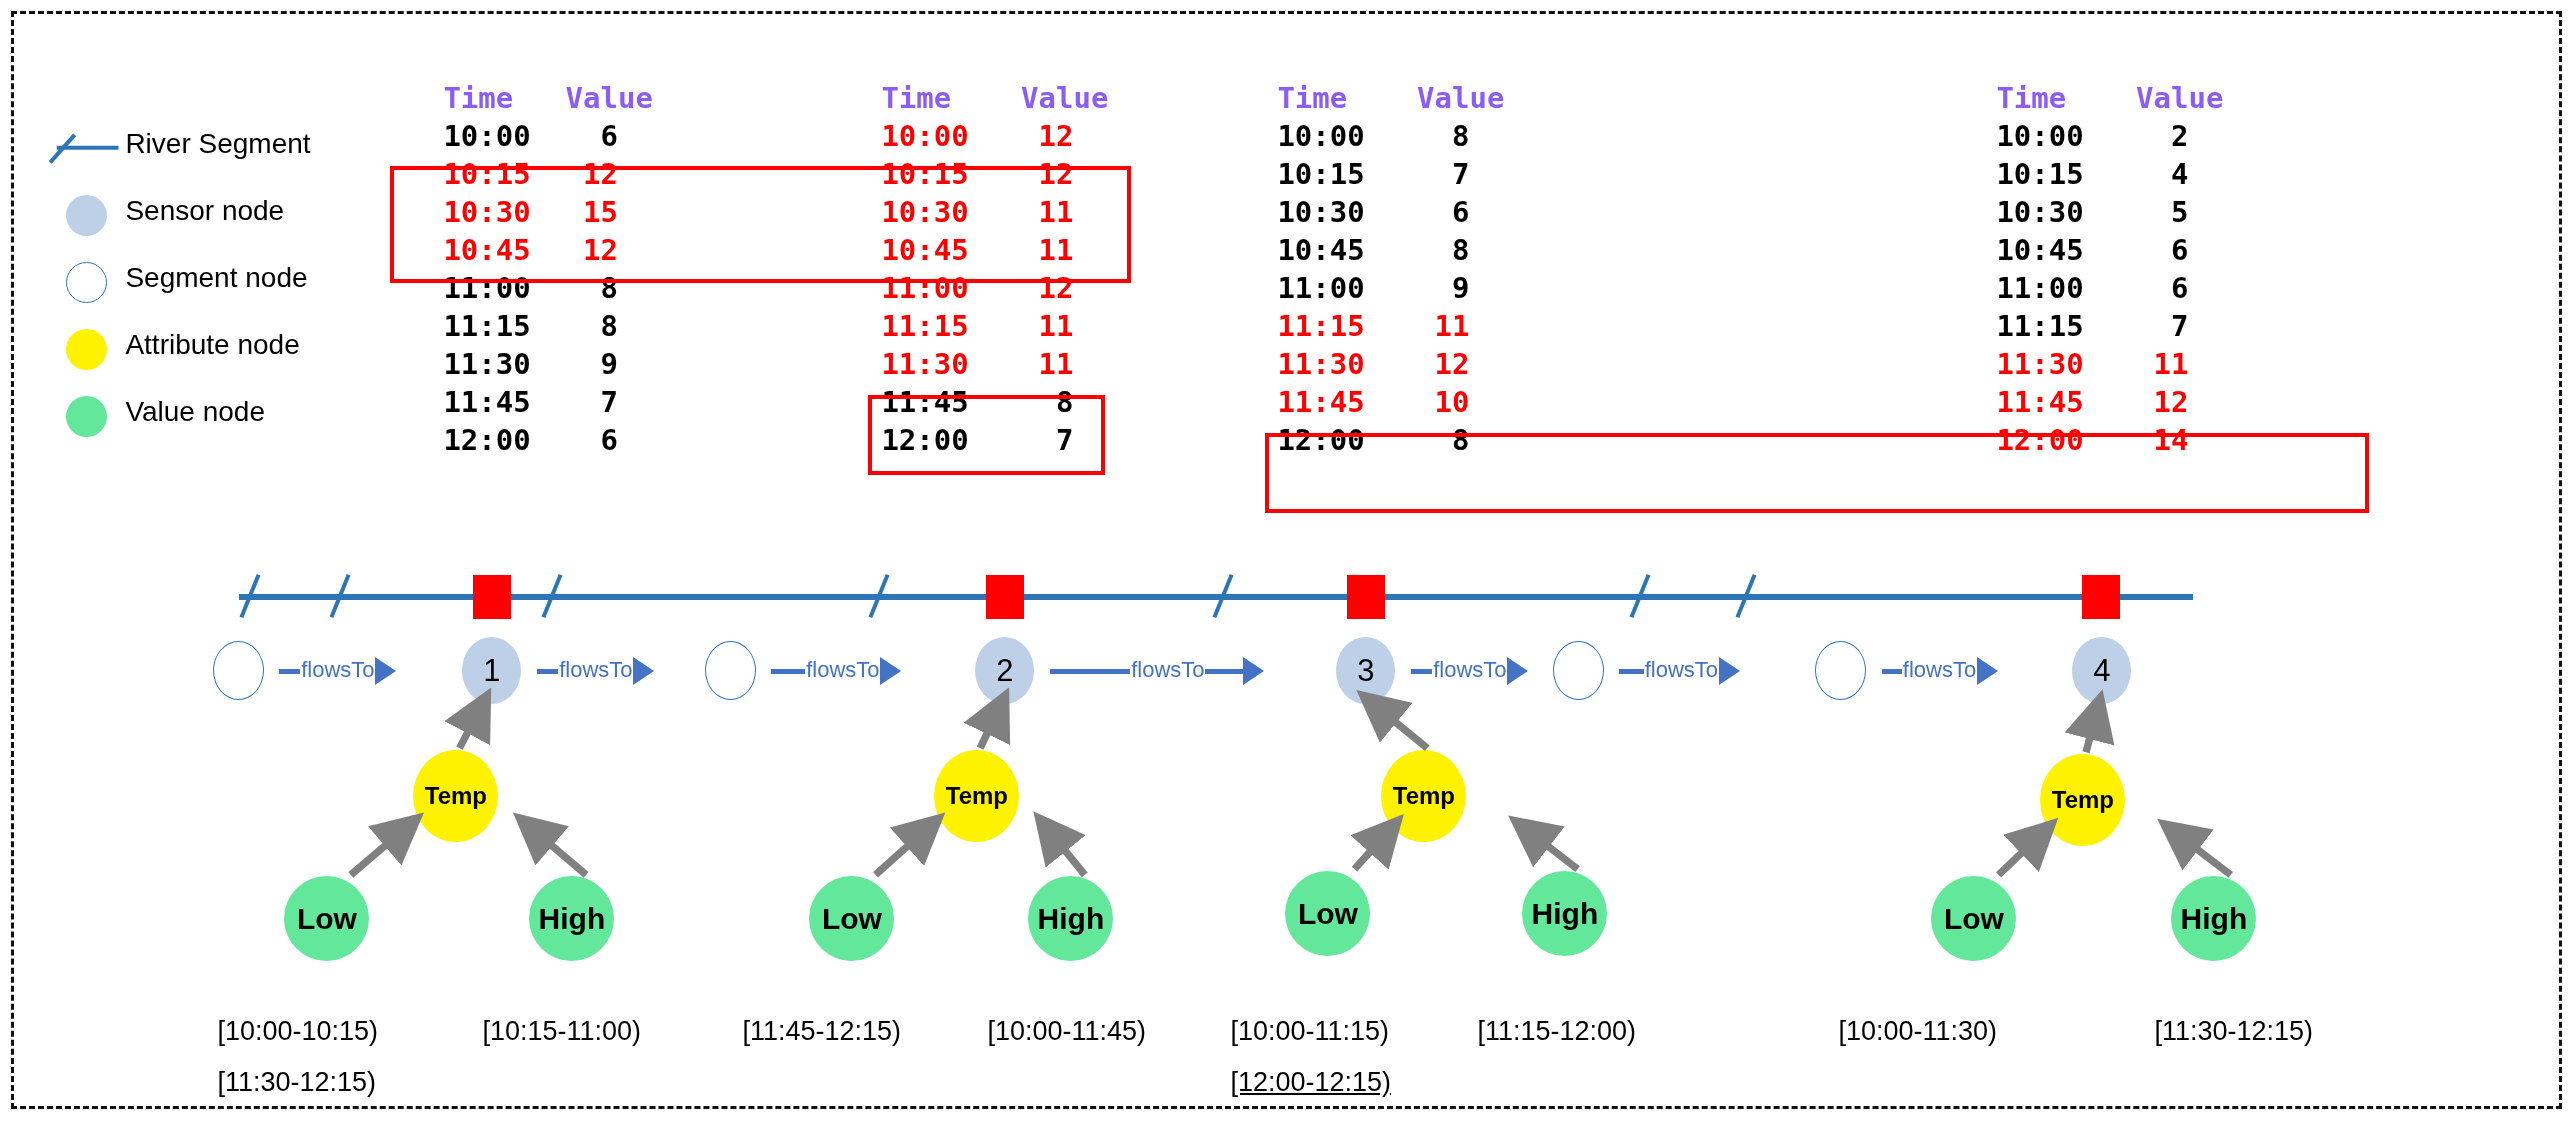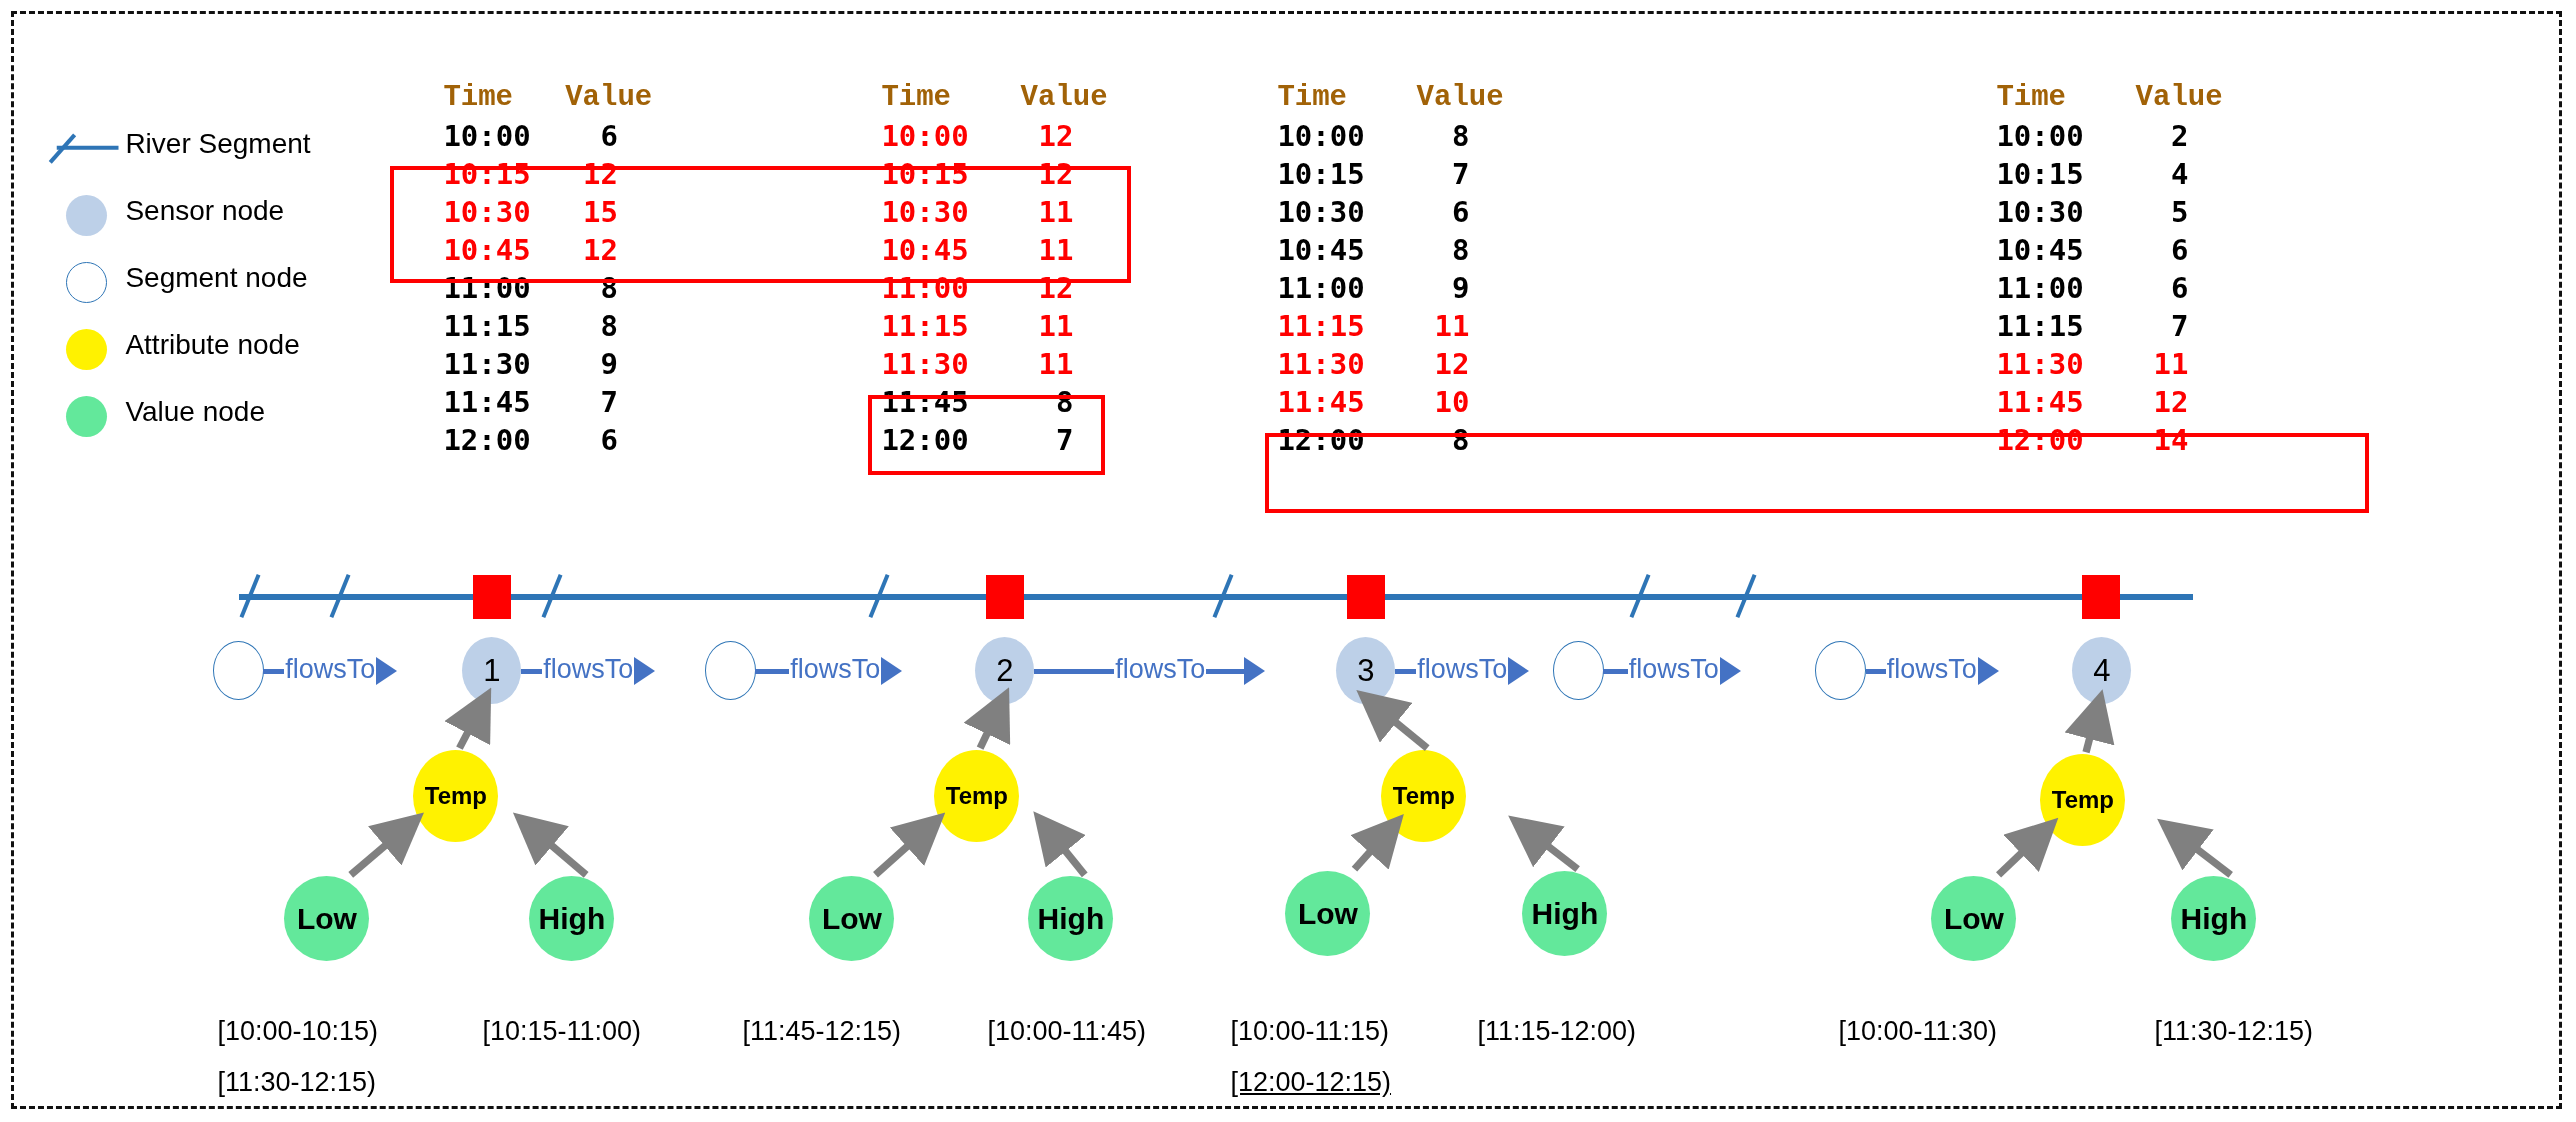--- a/index.html
+++ b/index.html
@@ -31,21 +31,21 @@
   
   .tbl {
     position: absolute;
     font-family: "DejaVu Sans Mono", monospace;
     font-size: 29px;
     font-weight: bold;
     line-height: 38px;
     white-space: pre;
     color: #000;
   }
-  .tbl .hdr { color: #a16207; font-family: Liberation Mono, monospace; }
+  .tbl .hdr { color: #8b5cf6; }
   .r-red { color: #FF0000; }
   .tbl .row { display: block; }
 
   
   .hl {
     position: absolute;
     border: 4.1px solid #FF0000;
     background: transparent;
   }
 
@@ -95,22 +95,23 @@
     width: 85px; height: 85px;
     background: #63E89B;
     font-weight: bold; font-size: 30px;
   }
 
   
   .flow {
     position: absolute;
     height: 46px;
     display: flex; align-items: center;
-    color: #4472C4; font-size: 27px;
+    color: #4472C4; font-size: 22px;
     white-space: nowrap;
+    padding-left: 16px;
   }
   .flow .dash { width: 21px; height: 5.7px; background: #4472C4; }
   .flow .ftext { margin: 0 0.8px; line-height: 1; position: relative; top: -1.6px; }
   .flow .arrow {
     width: 0; height: 0;
     border-top: 14px solid transparent;
     border-bottom: 14px solid transparent;
     border-left: 21px solid #4472C4;
   }
   .flow .bar { height: 5.7px; background: #4472C4; }

